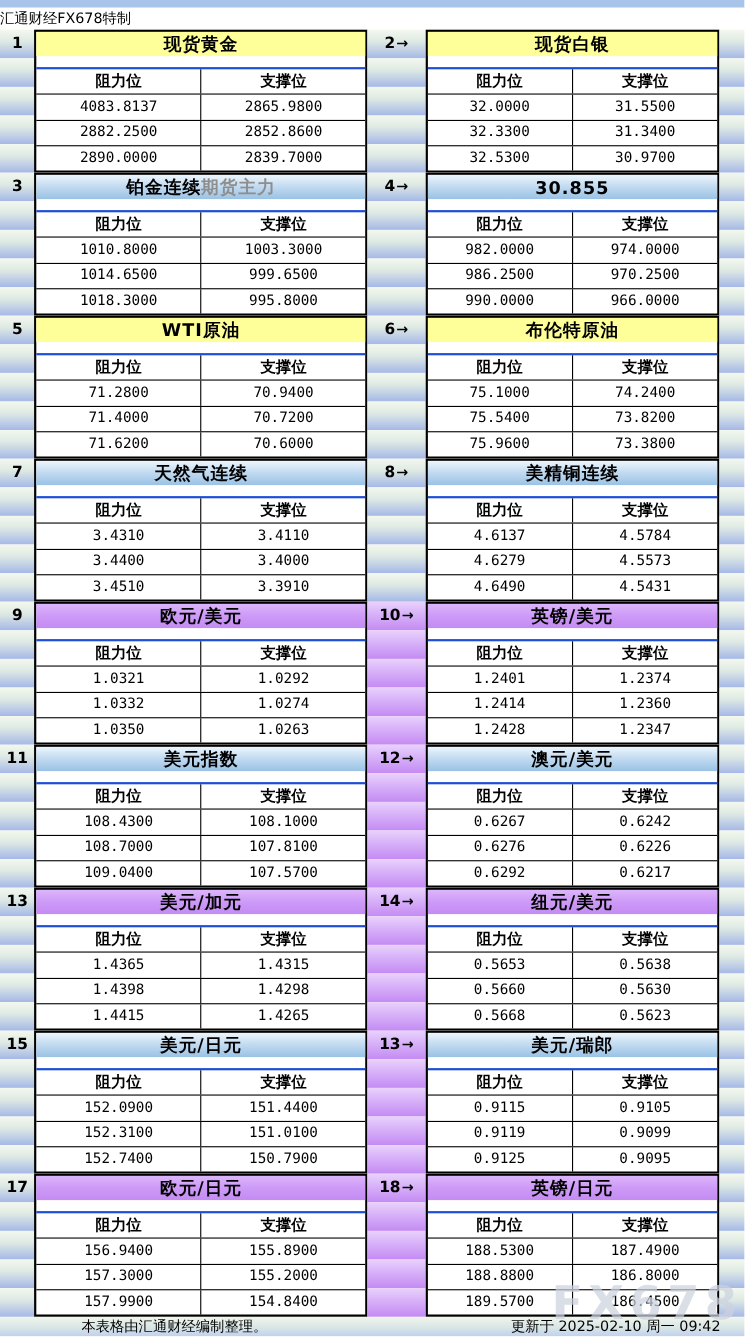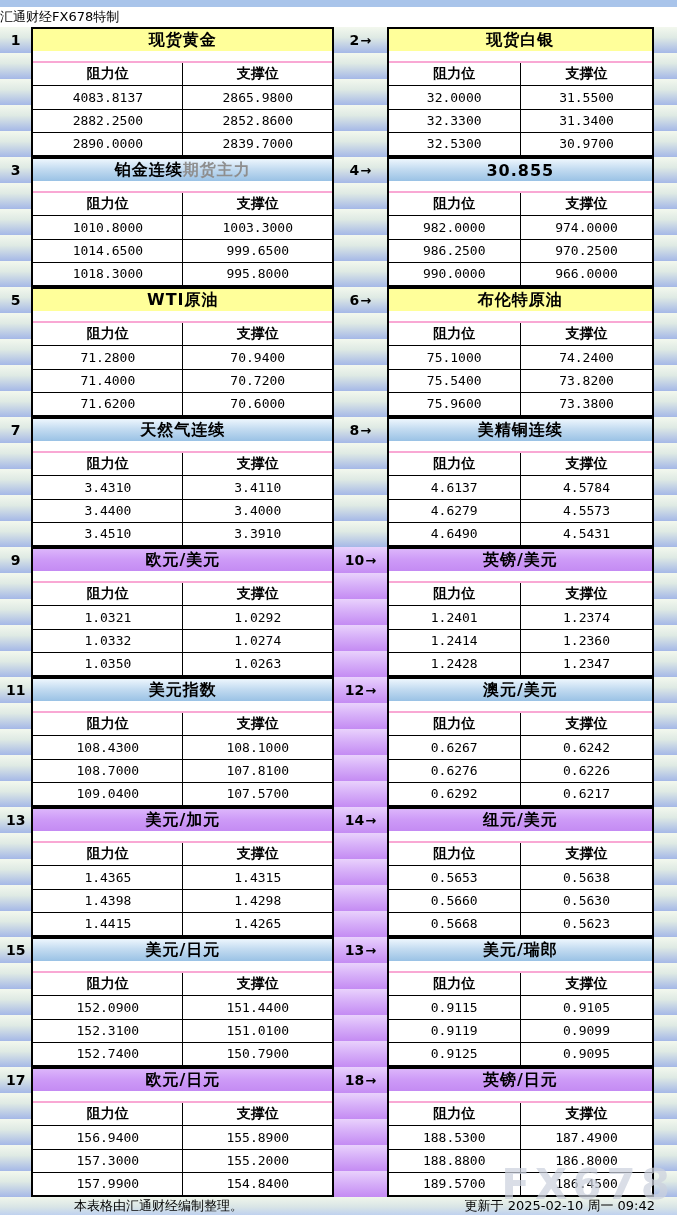--- a/index.html
+++ b/index.html
@@ -35,21 +35,21 @@
   .arrow{font-size:13px;}
   .ttable{
     box-sizing:border-box;height:130px;
     border:2px solid #000;background:#fff;
     display:flex;flex-direction:column;
   }
   .ttable.lft{width:318px;}
   .ttable.rgt{width:281px;}
   .trow{flex:1;display:flex;align-items:center;min-height:0;}
   .trow + .trow{border-top:1px solid #000;}
-  .trow.head{border-top:2px solid #f9a8d4;margin-top:10px;}
+  .trow.head{border-top:2px solid #1d4ed8;margin-top:10px;}
   .trow.title{justify-content:center;font-weight:bold;font-size:16px;letter-spacing:1px;}
   .trow.title .suffix{color:#8e8e8e;}
   .theme-yellow{background:#ffff9a;}
   .theme-blue{background:linear-gradient(180deg,#edf6fd 0%,#c4dcf1 45%,#9ac2e5 100%);}
   .theme-purple{background:linear-gradient(180deg,#dcb5fb 0%,#cd9af7 50%,#c48bf3 100%);}
   .tcell{
     flex:1;height:100%;display:flex;align-items:center;justify-content:center;
     font-size:14px;box-sizing:border-box;
   }
   .tcell + .tcell{border-left:1px solid #000;}

